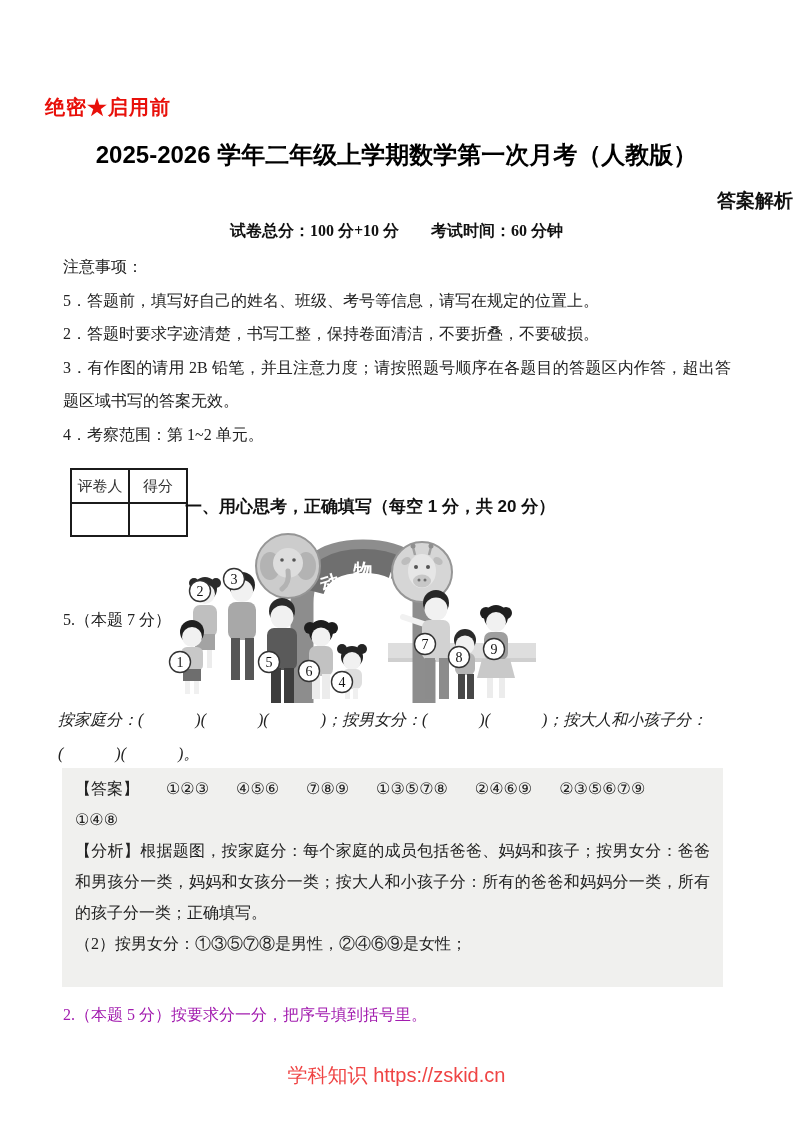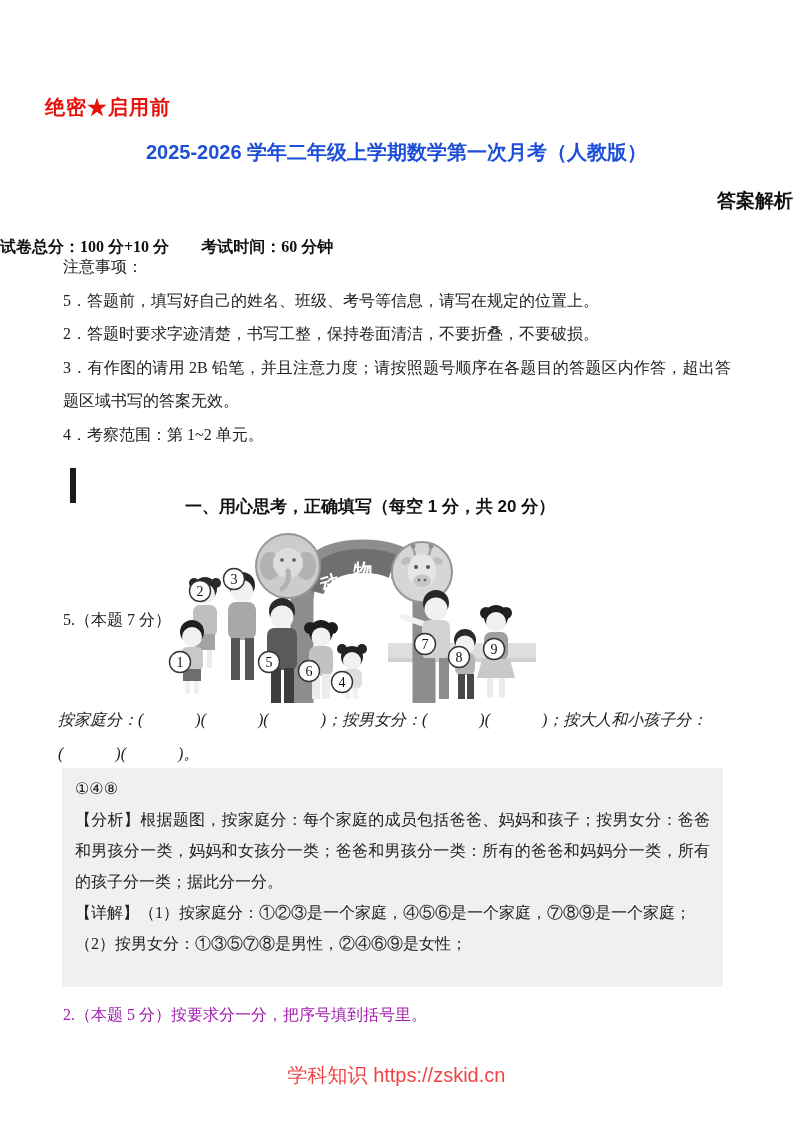--- a/index.html
+++ b/index.html
@@ -14,31 +14,31 @@
   .secret{
     position:absolute;left:45px;top:94px;
     font-family:"Liberation Sans", sans-serif;
     font-weight:bold;font-size:20px;color:#e8100a;
     letter-spacing:1px;
   }
   .doc-title{
     position:absolute;left:0;top:139px;width:100%;
     text-align:center;
     font-family:"Liberation Sans", sans-serif;
-    font-weight:bold;font-size:20px;color:#1d4ed8;
+    font-weight:bold;font-size:24px;color:#000000;
   }
   .doc-subtitle{
     position:absolute;left:0;top:188px;width:100%;
     text-align:right;
     font-family:"Liberation Sans", sans-serif;
     font-weight:bold;font-size:19px;color:#111;
   }
   .meta-row{
-    position:absolute;left:0;top:237px;width:100%;
-    display:flex;gap:32px;
+    position:absolute;left:0;top:221px;width:100%;
+    display:flex;justify-content:center;gap:32px;
     font-weight:bold;font-size:16px;color:#111;
   }
   .notice{
     position:absolute;left:63px;top:250px;width:668px;
     font-size:16px;line-height:33.5px;color:#222;
   }
   .notice p{margin:0;text-align:justify;}
   .score-table{
     position:absolute;left:70px;top:468px;
     border-collapse:collapse;
@@ -108,20 +108,24 @@
   <div class="notice">
     <p>注意事项：</p>
     <p>5．答题前，填写好自己的姓名、班级、考号等信息，请写在规定的位置上。</p>
     <p>2．答题时要求字迹清楚，书写工整，保持卷面清洁，不要折叠，不要破损。</p>
     <p>3．有作图的请用 2B 铅笔，并且注意力度；请按照题号顺序在各题目的答题区内作答，超出答题区域书写的答案无效。</p>
     <p>4．考察范围：第 1~2 单元。</p>
   </div>
 
   <table class="score-table">
     <tbody>
+      <tr class="r1">
+        <td>评卷人</td>
+        <td>得分</td>
+      </tr>
       <tr class="r2">
         <td></td>
         <td></td>
       </tr>
     </tbody>
   </table>
 
   <div class="section-title">一、用心思考，正确填写（每空 1 分，共 20 分）</div>
 
   <div class="q1-label">5.（本题 7 分）</div>
@@ -284,23 +288,31 @@
       </g>
     </g>
   </svg>
 
   <div class="q1-fill">
     <div>按家庭分：(　　　 )(　　　 )(　　　 )；按男女分：(　　　 )(　　　 )；按大人和小孩子分：</div>
     <div>(　　　 )(　　　 )。</div>
   </div>
 
   <div class="answer-block">
+    <p class="answer-row">
+      <span>【答案】</span>
+      <span>①②③</span>
+      <span>④⑤⑥</span>
+      <span>⑦⑧⑨</span>
+      <span>①③⑤⑦⑧</span>
+      <span>②④⑥⑨</span>
+      <span>②③⑤⑥⑦⑨</span>
+    </p>
     <p>①④⑧</p>
-    <p class="answer-analysis">【分析】根据题图，按家庭分：每个家庭的成员包括爸爸、妈妈和孩子；按男女分：爸爸和男孩分一类，妈妈和女孩分一类；爸爸和男孩分一类：所有的爸爸和妈妈分一类，所有的孩子分一类；据此分一分。</p>
-    <p>【详解】（1）按家庭分：①②③是一个家庭，④⑤⑥是一个家庭，⑦⑧⑨是一个家庭；</p>
+    <p class="answer-analysis">【分析】根据题图，按家庭分：每个家庭的成员包括爸爸、妈妈和孩子；按男女分：爸爸和男孩分一类，妈妈和女孩分一类；按大人和小孩子分：所有的爸爸和妈妈分一类，所有的孩子分一类；正确填写。</p>
     <p>（2）按男女分：①③⑤⑦⑧是男性，②④⑥⑨是女性；</p>
 
   </div>
 
   <div class="q2-label">2.（本题 5 分）按要求分一分，把序号填到括号里。</div>
 
   <div class="footer">学科知识 https://zskid.cn</div>
 
 </div>
 

